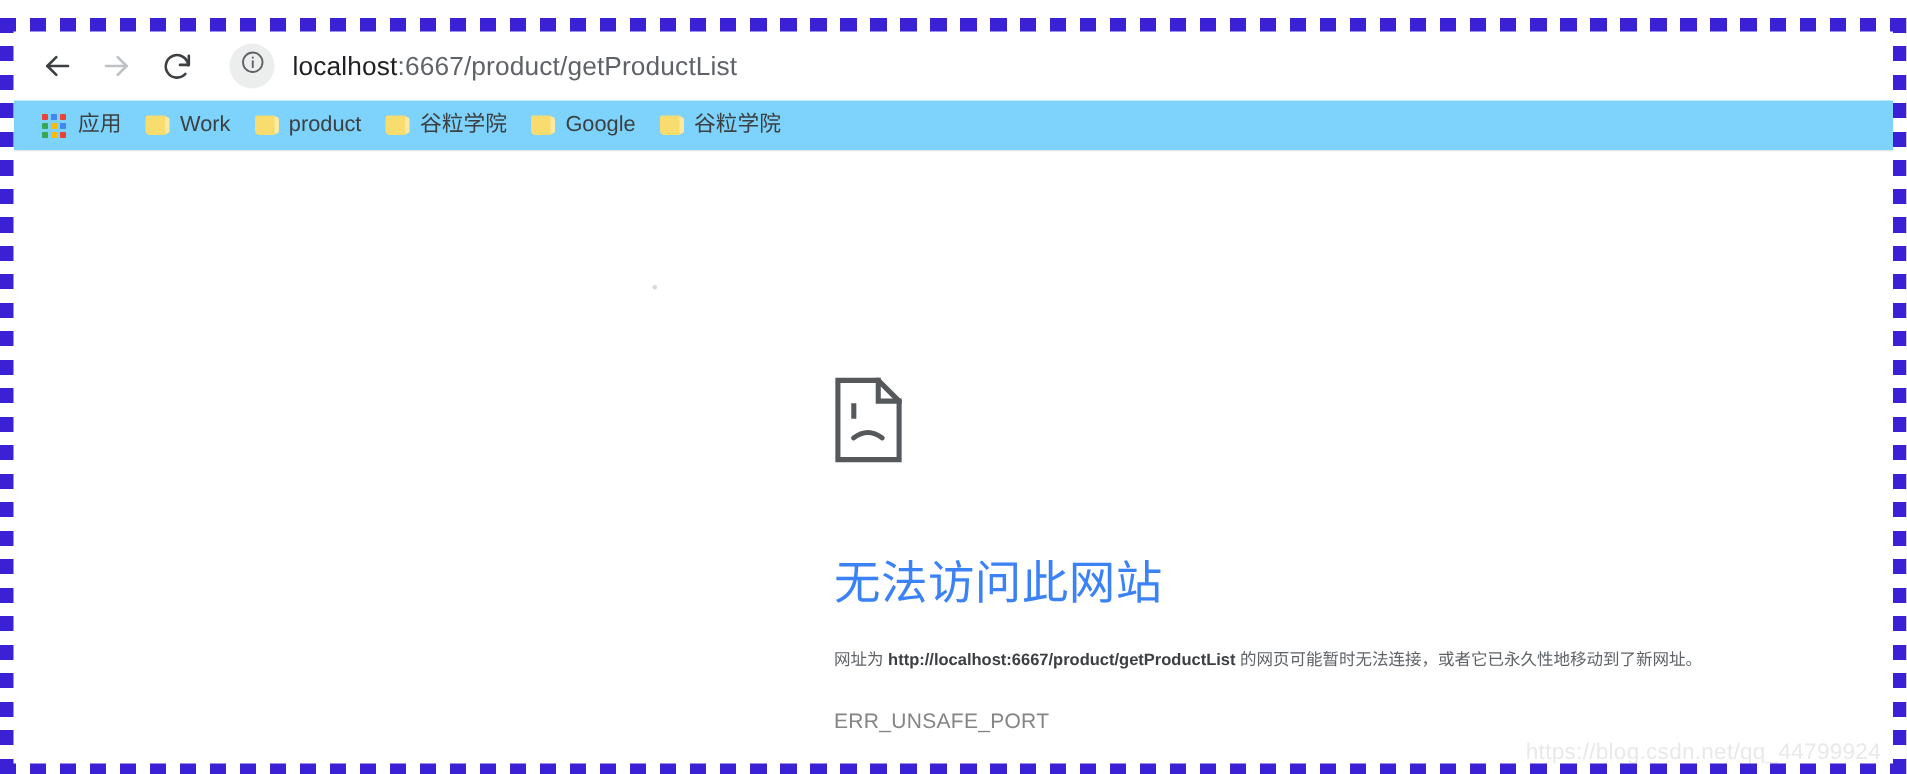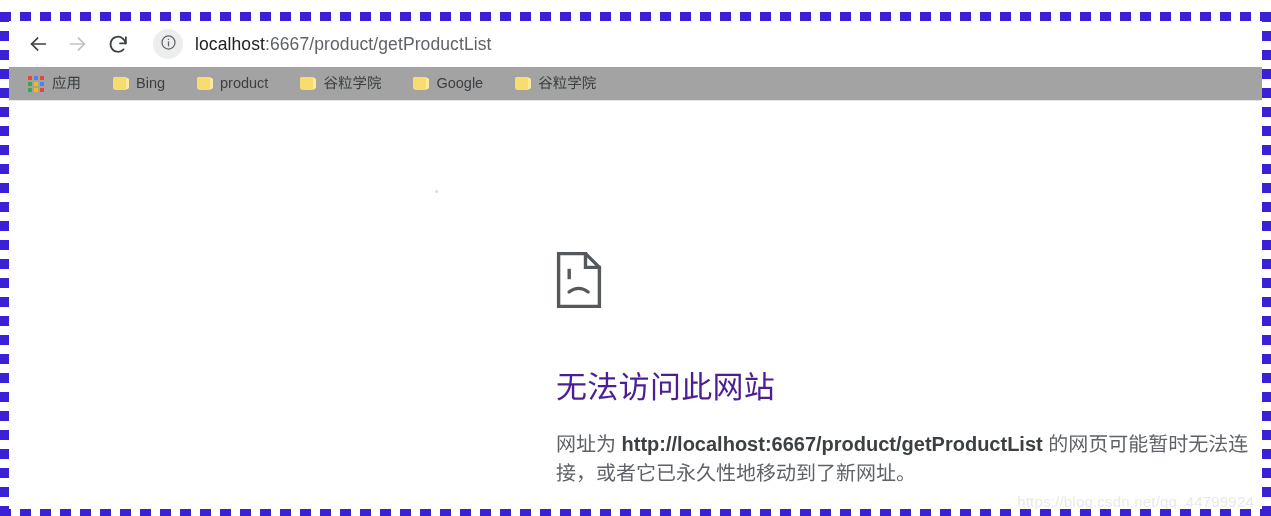--- a/index.html
+++ b/index.html
@@ -127,22 +127,21 @@
 
   
   #bookmarks-bar {
     position: absolute;
     left: 0;
     top: 46px;
     width: 1253px;
     height: 33px;
     display: flex;
     align-items: center;
-    background: #a3a3a3;
-    gap: 16px;
+    background: #7dd3fc;
   }
   .bookmark-item {
     display: flex;
     align-items: center;
     height: 26px;
     padding: 0 8px;
     border-radius: 4px;
     flex: 0 0 auto;
     white-space: nowrap;
   }
@@ -217,28 +216,28 @@
     top: 150px;
     width: 700px;
   }
   #sad-page-icon { display: block; }
   #error-heading {
     margin: 0;
     padding: 0;
     font-size: 31px;
     font-weight: 400;
     line-height: 1.3;
-    color: #4c1d95;
+    color: #3b82f6;
     letter-spacing: 0.3px;
   }
   #error-body {
     margin: 0;
     padding: 0;
-    font-size: 20px;
-    line-height: 29px;
+    font-size: 11px;
+    line-height: 19px;
     color: #5f6368;
     max-width: 700px;
   }
   #error-body .error-url {
     font-weight: bold;
     color: #3c4043;
   }
   #error-code {
     margin: 0;
     padding: 0;
@@ -334,21 +333,21 @@
           <i style="background:#34a853"></i>
             <i style="background:#fbbc05"></i>
             <i style="background:#ea4335"></i>
         </span>
         <span class="bookmark-label">应用</span>
       </div>
 
 
       <div class="bookmark-item">
         <span class="bookmark-icon folder-icon"></span>
-        <span class="bookmark-label">Bing</span>
+        <span class="bookmark-label">Work</span>
       </div>
 
       <div class="bookmark-item">
         <span class="bookmark-icon folder-icon"></span>
         <span class="bookmark-label">product</span>
       </div>
 
       <div class="bookmark-item">
         <span class="bookmark-icon folder-icon"></span>
         <span class="bookmark-label">谷粒学院</span>

